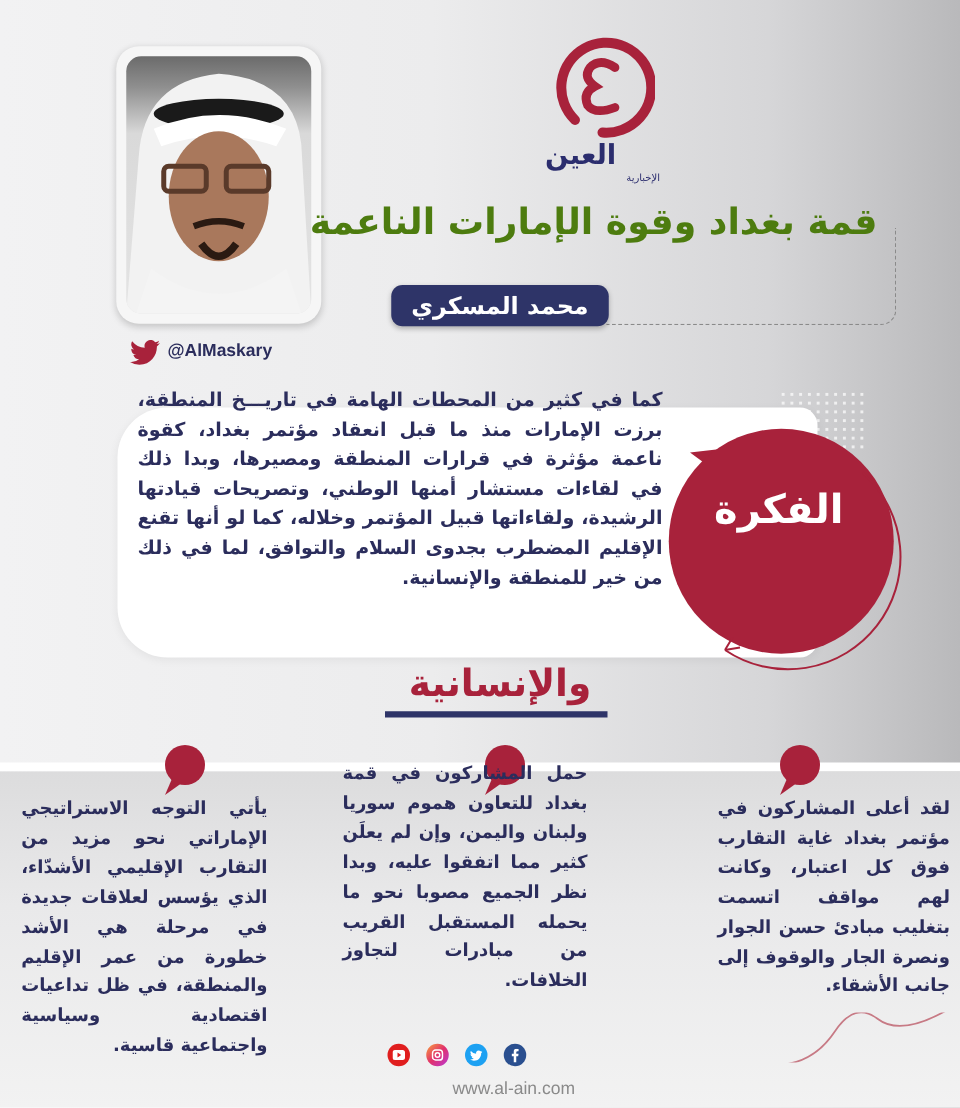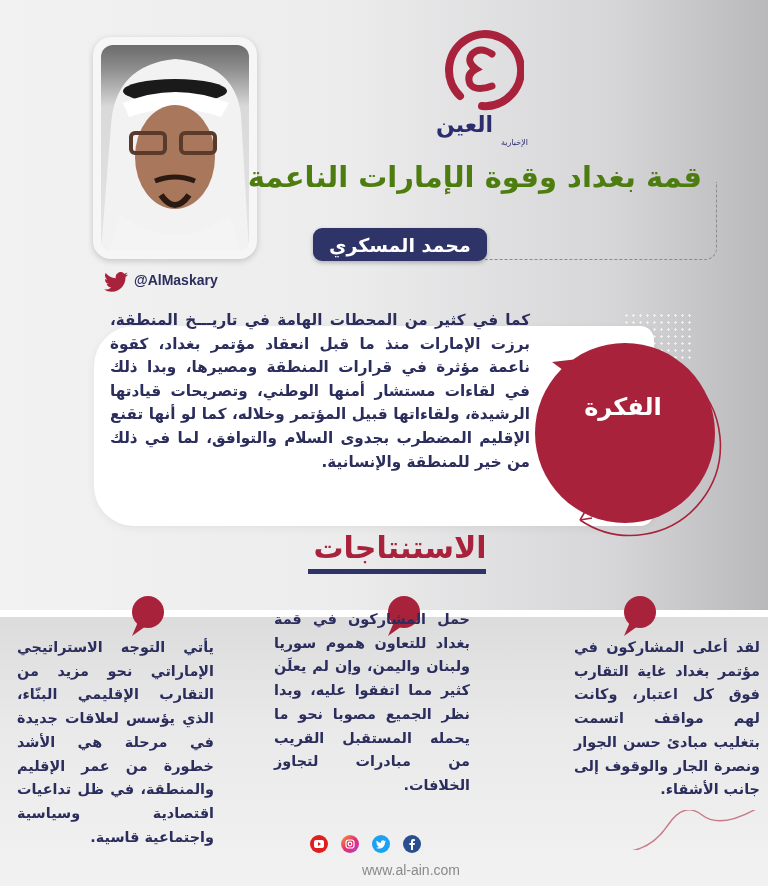--- a/index.html
+++ b/index.html
@@ -69,21 +69,21 @@
   }
   .idea-circle {
     left: 535px; top: 343px; width: 180px; height: 180px;
     border-radius: 50%; background: #a8223b;
   }
   .idea-wedge { left: 552px; top: 346px; }
   .idea-label {
     left: 548px; top: 388px; width: 150px; text-align: center; direction: rtl;
     color: #fff; font-weight: bold;
   }
-  .idea-label .l1 { font-size: 24px; line-height: 38px; display: block; text-align: center; }
+  .idea-label .l1 { font-size: 32px; line-height: 38px; display: block; text-align: center; }
   .idea-label .l2 { font-size: 22px; line-height: 28px; display: block; }
   .idea-arc { left: 560px; top: 360px; }
 
   
   .conc-heading {
     left: 300px; top: 530px; width: 200px; text-align: center;
     font-size: 30px; font-weight: bold; color: #a8223b; direction: rtl;
   }
   .conc-underline { left: 308px; top: 569px; width: 178px; height: 5px; background: #2e3468; }
   .white-band { left: 0; top: 610px; width: 768px; height: 7px; background: #ffffff; }
@@ -152,42 +152,42 @@
 </svg>
 <div class="abs idea-circle"></div>
 <svg class="abs idea-arc" width="180" height="180" viewBox="0 0 180 180">
   <path d="M130 18 A90 90 0 0 1 20 160" fill="none" stroke="#a8223b" stroke-width="1.6"></path>
   <path d="M20 160 L32 158 M20 160 L26 150" stroke="#a8223b" stroke-width="1.6"></path>
 </svg>
 <div class="abs idea-label">
   <span class="l1">الفكرة</span>
 </div>
 
-<div class="abs conc-heading">الاستنتاجات</div>
+<div class="abs conc-heading">والإنسانية</div>
 <div class="abs conc-underline"></div>
 
 <div class="abs lower-bg"></div>
 <div class="abs white-band"></div>
 
 <svg class="abs bubble" style="left:622px; top:596px;" viewBox="0 0 34 44">
   <ellipse cx="18" cy="16" rx="16" ry="16" fill="#a8223b"></ellipse>
   <path d="M8 26 L2 40 L16 30 Z" fill="#a8223b"></path>
 </svg>
 <svg class="abs bubble" style="left:386px; top:596px;" viewBox="0 0 34 44">
   <ellipse cx="18" cy="16" rx="16" ry="16" fill="#a8223b"></ellipse>
   <path d="M8 26 L2 40 L16 30 Z" fill="#a8223b"></path>
 </svg>
 <svg class="abs bubble" style="left:130px; top:596px;" viewBox="0 0 34 44">
   <ellipse cx="18" cy="16" rx="16" ry="16" fill="#a8223b"></ellipse>
   <path d="M8 26 L2 40 L16 30 Z" fill="#a8223b"></path>
 </svg>
 
 <div class="abs col-text col1">لقد أعلى المشاركون في مؤتمر بغداد غاية التقارب فوق كل اعتبار، وكانت لهم مواقف اتسمت بتغليب مبادئ حسن الجوار ونصرة الجار والوقوف إلى جانب الأشقاء.</div>
 <div class="abs col-text col2">حمل المشاركون في قمة بغداد للتعاون هموم سوريا ولبنان واليمن، وإن لم يعلَن كثير مما اتفقوا عليه، وبدا نظر الجميع مصوبا نحو ما يحمله المستقبل القريب من مبادرات لتجاوز الخلافات.</div>
-<div class="abs col-text col3">يأتي التوجه الاستراتيجي الإماراتي نحو مزيد من التقارب الإقليمي البنّاء، الذي يؤسس لعلاقات جديدة في مرحلة هي الأشد خطورة من عمر الإقليم والمنطقة، في ظل تداعيات اقتصادية وسياسية واجتماعية قاسية.</div>
+<div class="abs col-text col3">يأتي التوجه الاستراتيجي الإماراتي نحو مزيد من التقارب الإقليمي الأشدّاء، الذي يؤسس لعلاقات جديدة في مرحلة هي الأشد خطورة من عمر الإقليم والمنطقة، في ظل تداعيات اقتصادية وسياسية واجتماعية قاسية.</div>
 
 <svg class="abs footer-line" width="768" height="40" viewBox="0 0 768 40" style="top:810px;">
   <path d="M0 47 L620 47 Q650 47 668 20 Q684 -4 702 10 Q720 24 756 4" fill="none" stroke="#c77a85" stroke-width="1.4" transform="translate(0,-5)"></path>
 </svg>
 <div class="abs socials">
   <div class="soc" style="background:#e01e1e">
     <svg width="10" height="8" viewBox="0 0 10 8">
         <rect x="0" y="0" width="10" height="8" rx="2" fill="#fff"></rect>
         <path d="M4 2 L7 4 L4 6 Z" fill="#e01e1e"></path>
       </svg>

